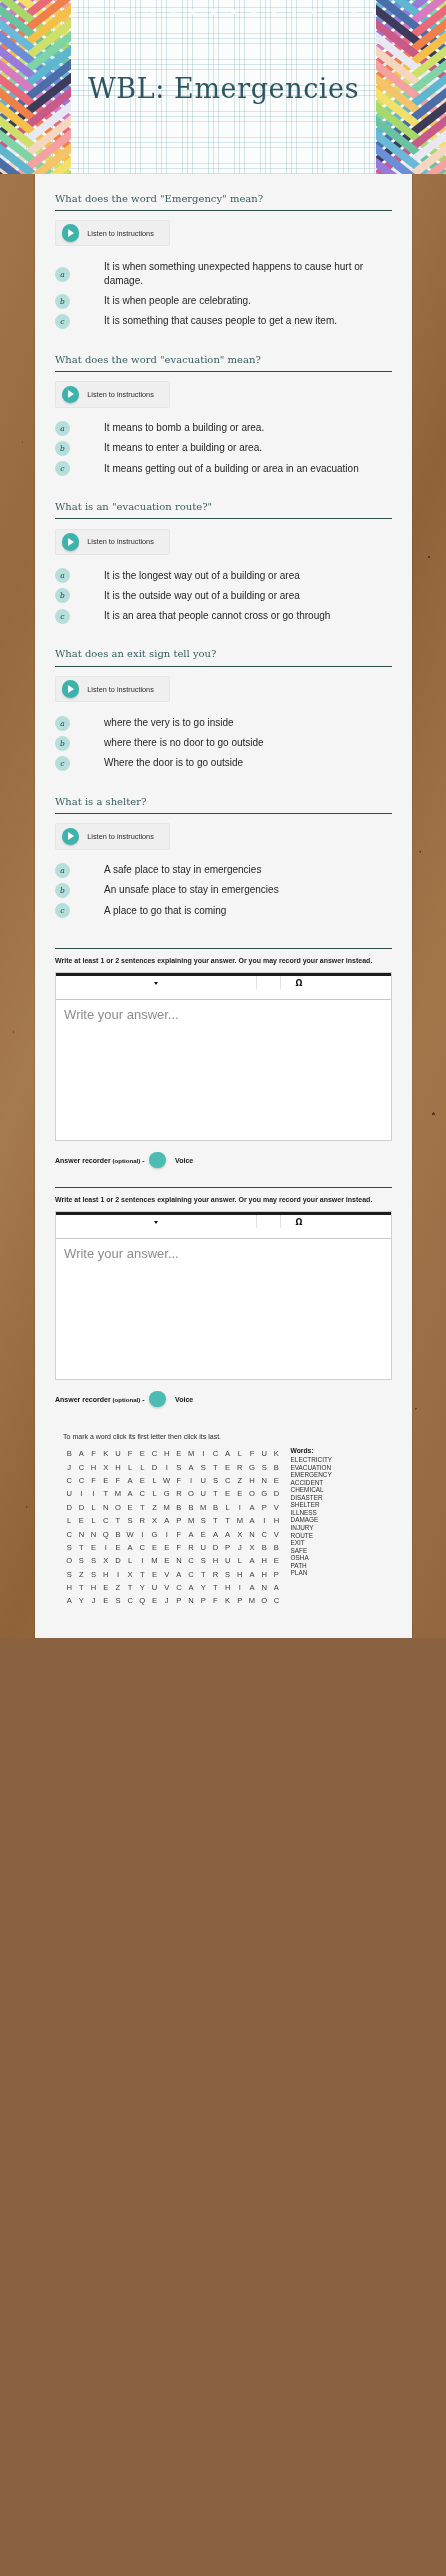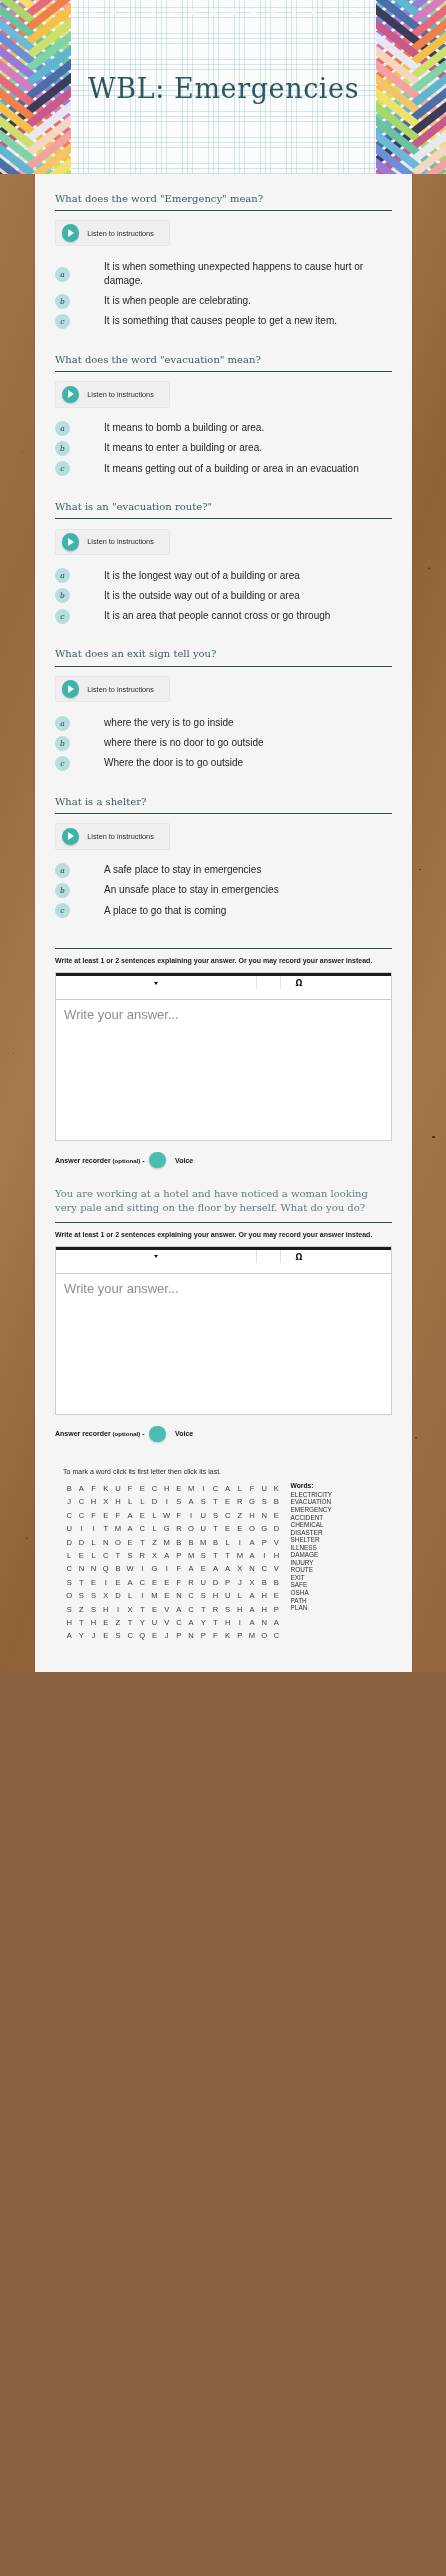--- a/index.html
+++ b/index.html
@@ -392,21 +392,20 @@
             </div>
             <div class="editor-area">Write your answer...</div>
           </div>
           <div class="recorder-row">
             <span class="recorder-label"><span>Answer recorder</span> <span class="opt">(optional)</span> <span>-</span></span>
             <span class="rec-circle"></span>
             <span class="recorder-voice">Voice</span>
           </div>
         </div>
         <div class="fr-block">
-          <p class="fr-prompt">You are working at a hotel and have noticed a woman looking very pale and sitting on the floor by herself. What do you do?</p>
           <hr class="fr-rule">
           <div class="fr-instr">Write at least 1 or 2 sentences explaining your answer. Or you may record your answer instead.</div>
           <div class="editor">
             <div class="editor-topbar"></div>
             <div class="editor-toolbar">
               <div class="tb-cell tb-dropdown">
                 <span class="caret"></span>
               </div>
               <div class="tb-cell tb-gap"></div>
               <div class="tb-cell tb-omega">

